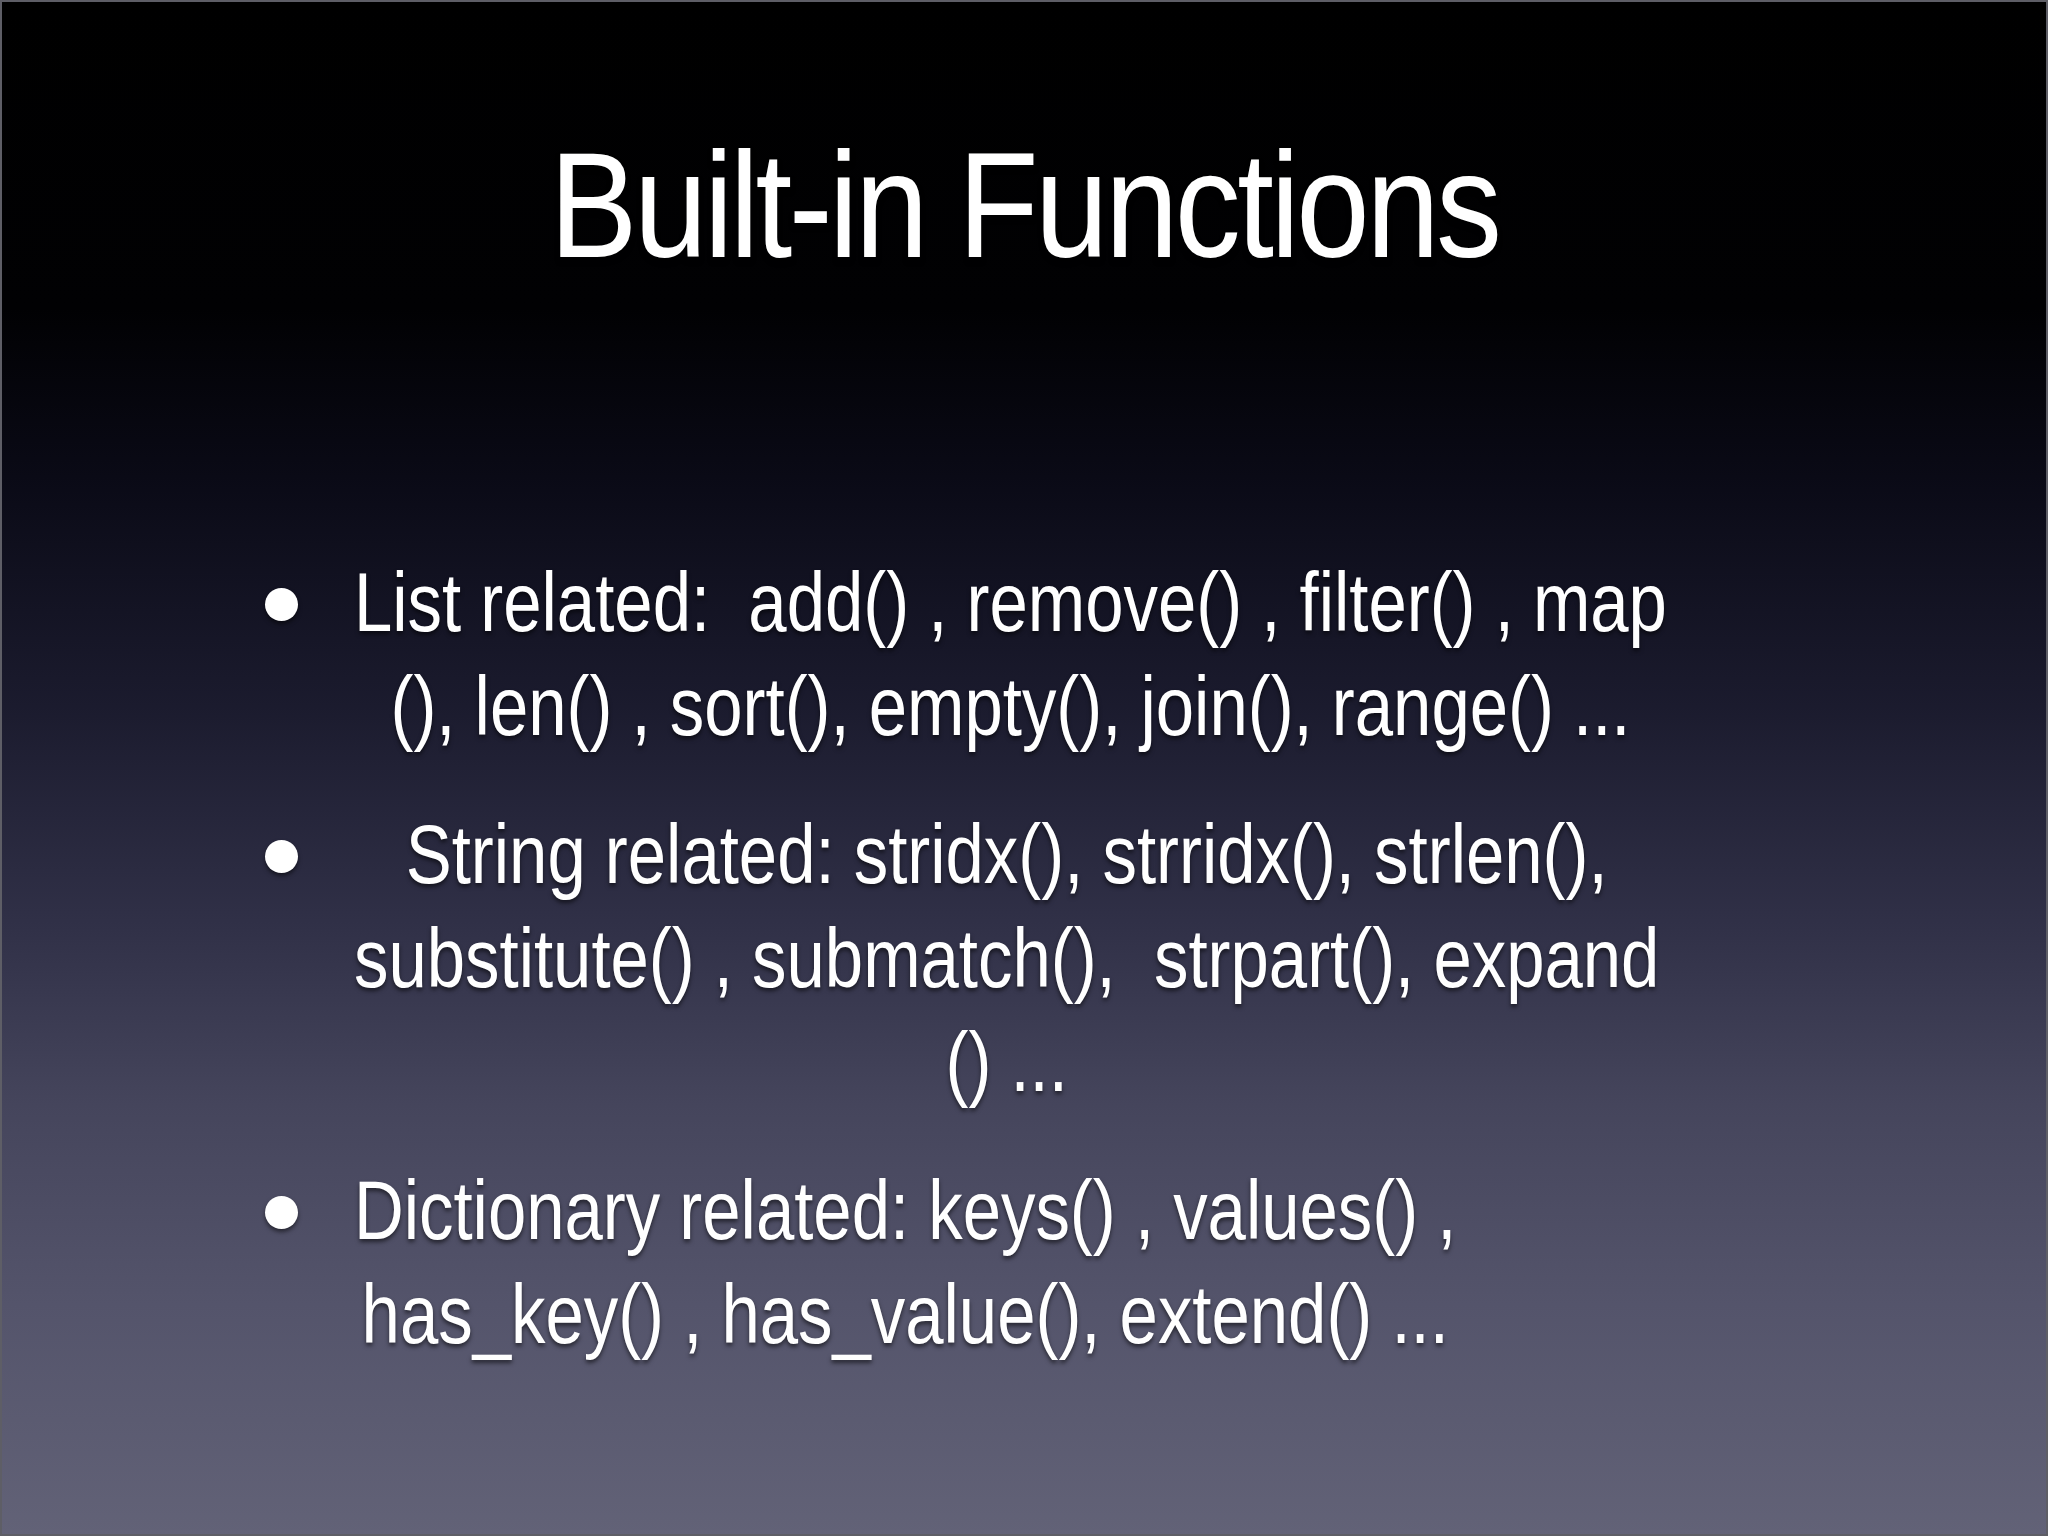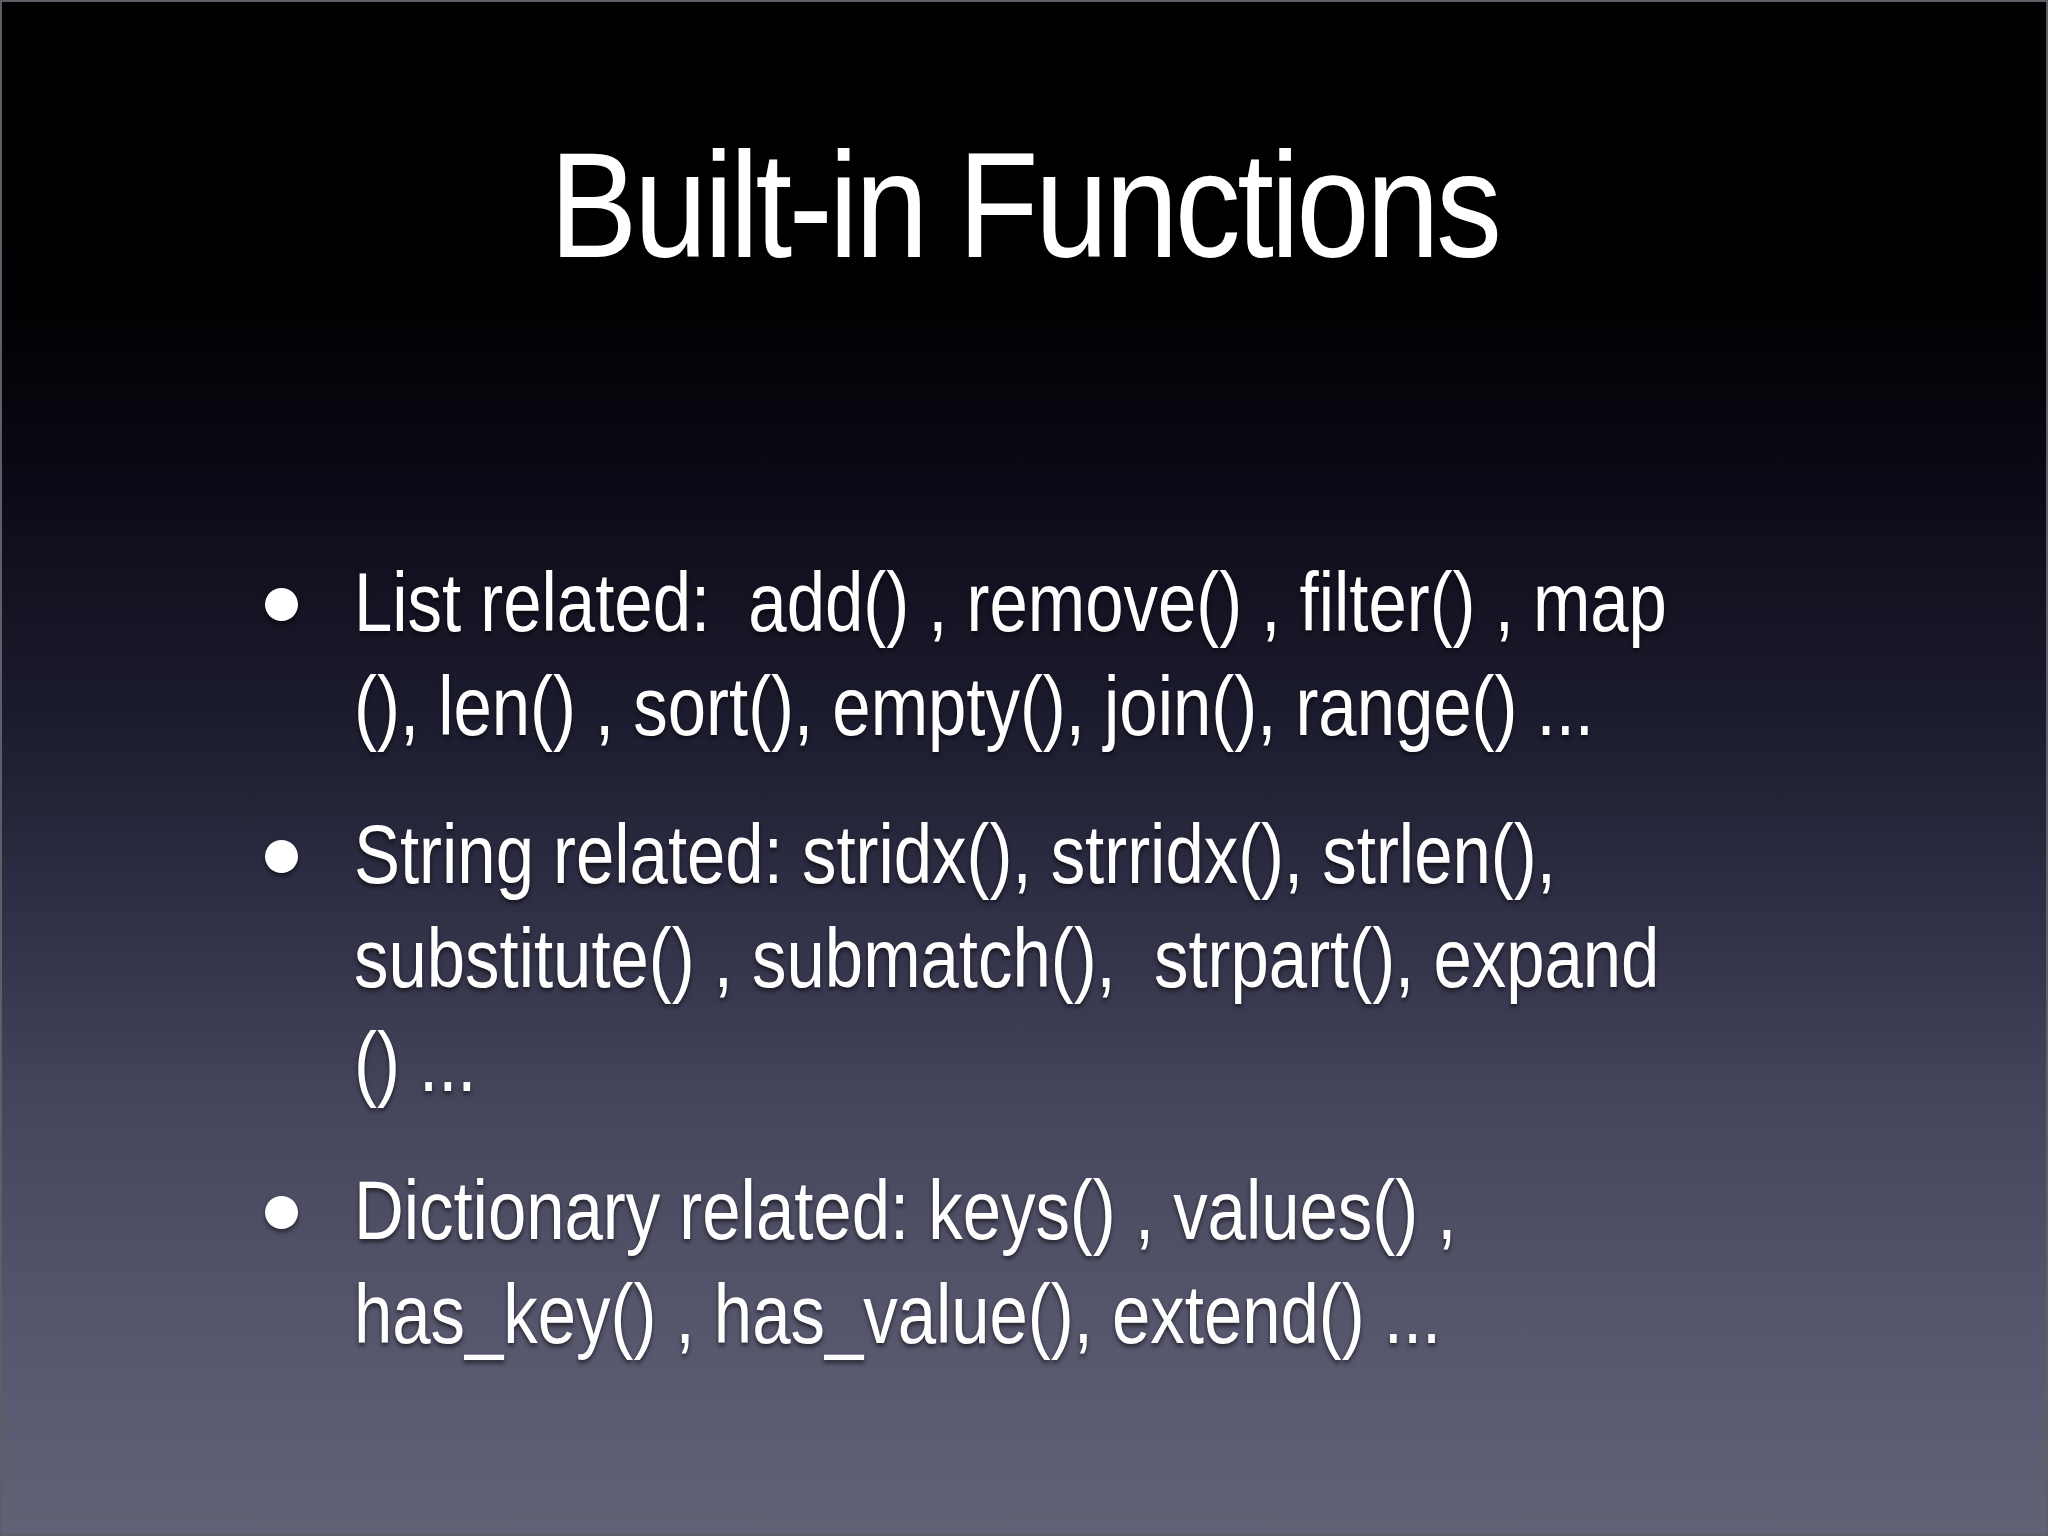--- a/index.html
+++ b/index.html
@@ -39,20 +39,21 @@
     white-space: nowrap;
     text-shadow: 0 4px 6px rgba(0,0,0,0.55);
     transform: scaleX(0.88);
     transform-origin: 50% 0;
   }
   .bullets {
     position: absolute;
     left: 263px;
     top: 548px;
     right: 60px;
+    text-align: center;
   }
   .bullet {
     display: flex;
     align-items: flex-start;
     margin-bottom: 44px;
   }
   .dot {
     flex: 0 0 auto;
     width: 33px;
     height: 33px;

